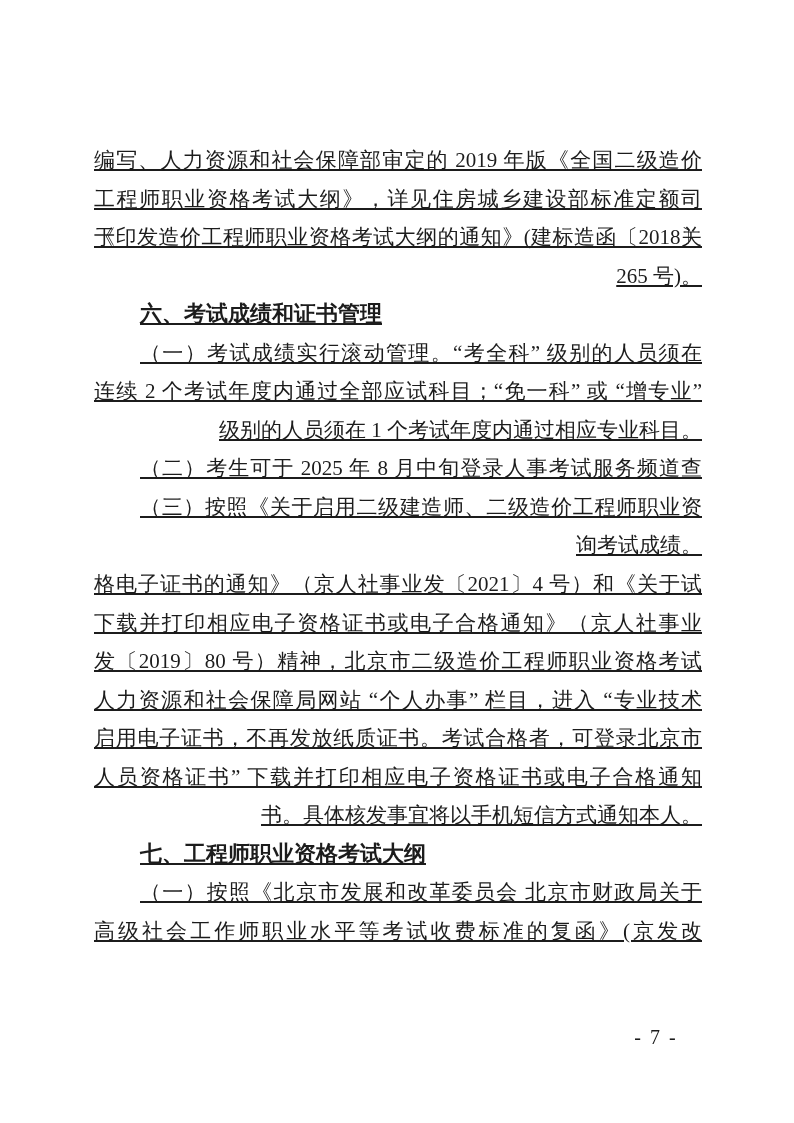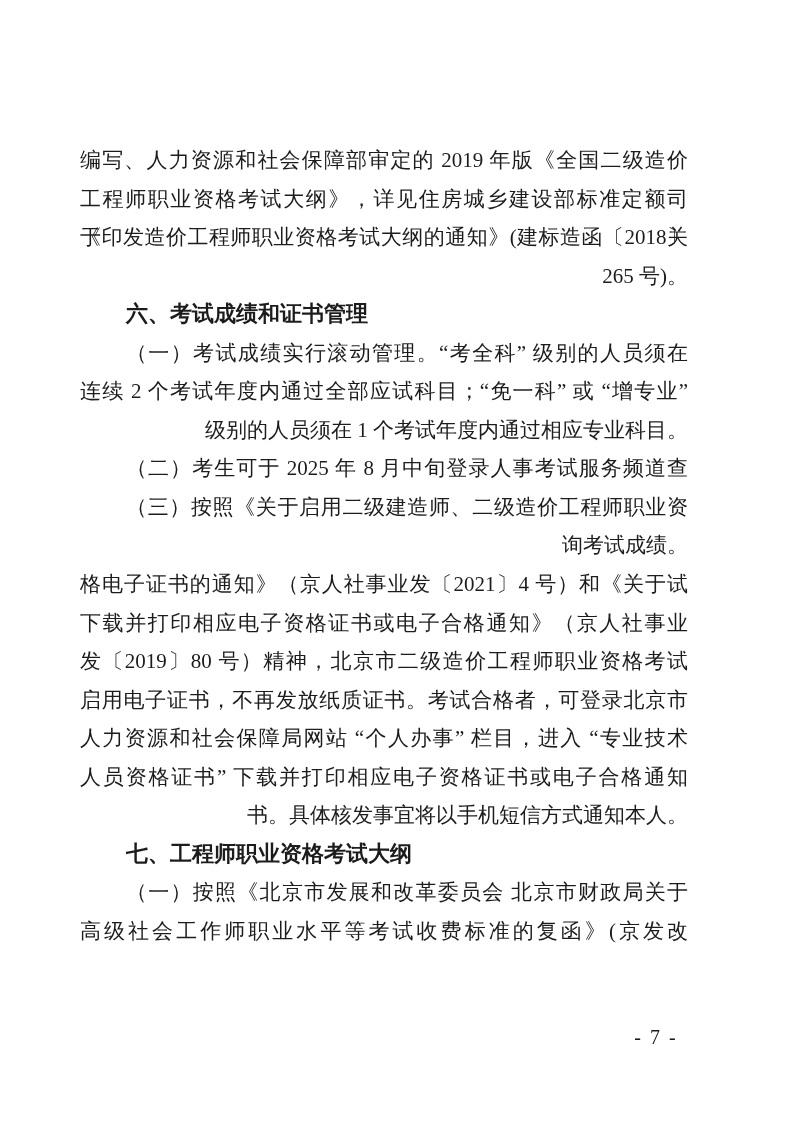--- a/index.html
+++ b/index.html
@@ -8,23 +8,24 @@
     position: relative;
     width: 794px;
     height: 1123px;
     background: #ffffff;
     overflow: hidden;
     font-family: "Liberation Serif", "DejaVu Serif", serif;
     color: #1c1c1c;
   }
   .text-column {
     position: absolute;
-    left: 80px;
+    left: 94px;
     top: 141px;
     width: 608px;
+    text-decoration: underline;
   }
   .line {
     height: 38.55px;
     line-height: 38.55px;
     font-size: 21px;
     font-family: "Liberation Serif", "DejaVu Serif", serif;
     color: #1c1c1c;
     white-space: normal;
   }
   
@@ -74,22 +75,22 @@
     <div class="line h">六、考试成绩和证书管理</div>
     <div class="line ji">（一）考试成绩实行滚动管理。“考全科” 级别的人员须在</div>
     <div class="line j">连续 2 个考试年度内通过全部应试科目；“免一科” 或 “增专业”</div>
     <div class="line e">级别的人员须在 1 个考试年度内通过相应专业科目。</div>
     <div class="line ji">（二）考生可于 2025 年 8 月中旬登录人事考试服务频道查</div>
     <div class="line ji">（三）按照《关于启用二级建造师、二级造价工程师职业资</div>
     <div class="line e">询考试成绩。</div>
     <div class="line j">格电子证书的通知》（京人社事业发〔2021〕4 号）和《关于试</div>
     <div class="line j">下载并打印相应电子资格证书或电子合格通知》（京人社事业</div>
     <div class="line j">发〔2019〕80 号）精神，北京市二级造价工程师职业资格考试</div>
+    <div class="line j">人力资源和社会保障局网站 “个人办事” 栏目，进入 “专业技术</div>
     <div class="line j">启用电子证书，不再发放纸质证书。考试合格者，可登录北京市</div>
-    <div class="line j">人力资源和社会保障局网站 “个人办事” 栏目，进入 “专业技术</div>
     <div class="line j">人员资格证书” 下载并打印相应电子资格证书或电子合格通知</div>
     <div class="line e">书。具体核发事宜将以手机短信方式通知本人。</div>
     <div class="line h">七、工程师职业资格考试大纲</div>
     <div class="line ji">（一）按照《北京市发展和改革委员会 北京市财政局关于</div>
     <div class="line j">高级社会工作师职业水平等考试收费标准的复函》(京发改</div>
   </div>
 
   <div class="page-number">- 7 -</div>
 </div>
 

